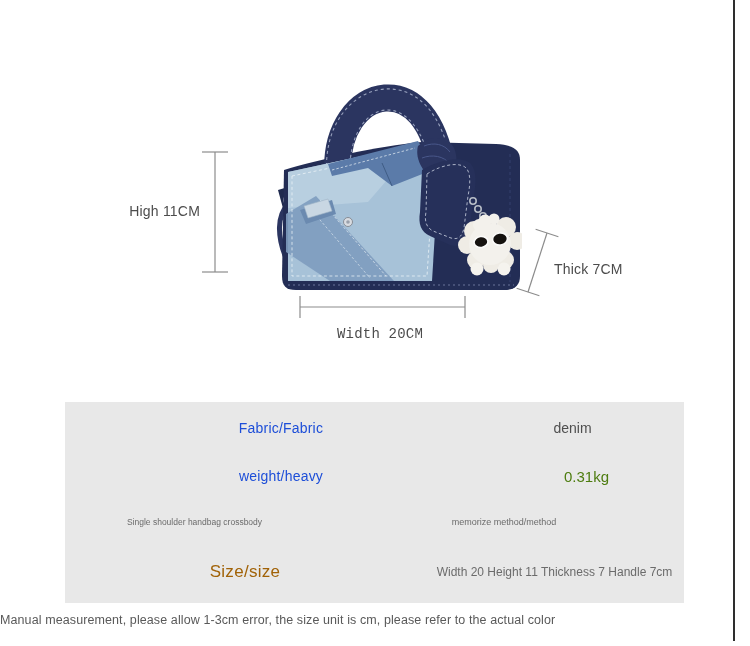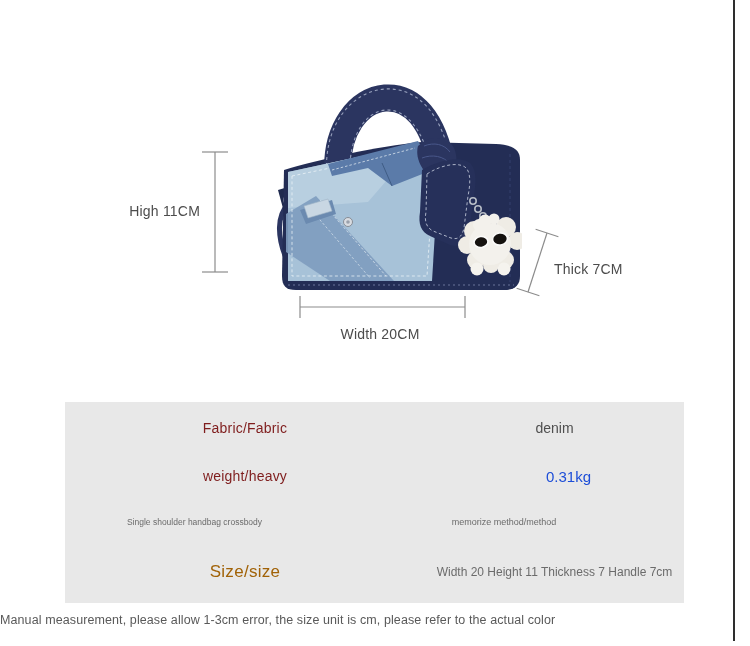--- a/index.html
+++ b/index.html
@@ -19,34 +19,34 @@
   html,body{margin:0;padding:0;}
   body{font-family:"Liberation Sans","DejaVu Sans",sans-serif;background:#ffffff;}
   .canvas{position:relative;width:736px;height:646px;background:#ffffff;overflow:hidden;}
 
   .figure{position:absolute;left:0;top:0;width:750px;height:400px;}
   .bag-svg{position:absolute;left:272px;top:84px;width:250px;height:212px;}
   .dim-svg{position:absolute;left:0;top:0;width:750px;height:400px;}
 
   .dim-label{position:absolute;font-size:14px;color:var(--dim-text);letter-spacing:.2px;white-space:nowrap;}
   .dim-high{left:120px;top:203px;width:80px;text-align:right;}
-  .dim-width{left:330px;top:326px;width:100px;text-align:center;}
+  .dim-width{left:330px;top:326px;width:100px;text-align:center;font-family:Liberation Mono, monospace;}
   .dim-thick{left:554px;top:261px;}
 
   .spec-panel{position:absolute;left:65px;top:402px;width:619px;height:201px;background:var(--panel-gray);}
   .row{position:absolute;left:0;right:0;display:flex;align-items:center;}
   .r1{top:8px;height:36px;}
   .r2{top:56px;height:36px;gap:28px;}
   .r3{top:102px;height:36px;}
   .r4{top:150px;height:40px;}
   .cell.label{width:360px;text-align:center;}
   .cell.value{flex:1;text-align:center;}
-  .r1 .label,.r2 .label{font-size:14px;color:#7f1d1d;letter-spacing:.2px;}
+  .r1 .label,.r2 .label{font-size:14px;color:#1d4ed8;letter-spacing:.2px;padding-left:36px;}
   .r1 .value{font-size:14px;color:#4f4f4f;}
-  .r2 .value{font-size:15px;color:#1d4ed8;}
+  .r2 .value{font-size:15px;color:#4d7c0f;}
   .r3 .label{font-size:9px;color:#6b6b6b;}
   .r3 .value{font-size:8.5px;color:#6b6b6b;}
   .r4 .label{font-size:17px;color:#a16207;letter-spacing:.3px;}
   .r4 .value{font-size:12px;color:#6b6b6b;}
 
   .footnote{position:absolute;left:0;top:613px;width:750px;
             font-size:12.5px;color:#595959;letter-spacing:.1px;}
   .right-border{position:absolute;right:1px;top:0;width:2px;height:641px;background:#2e2e2e;}
 </style>
 </head>

